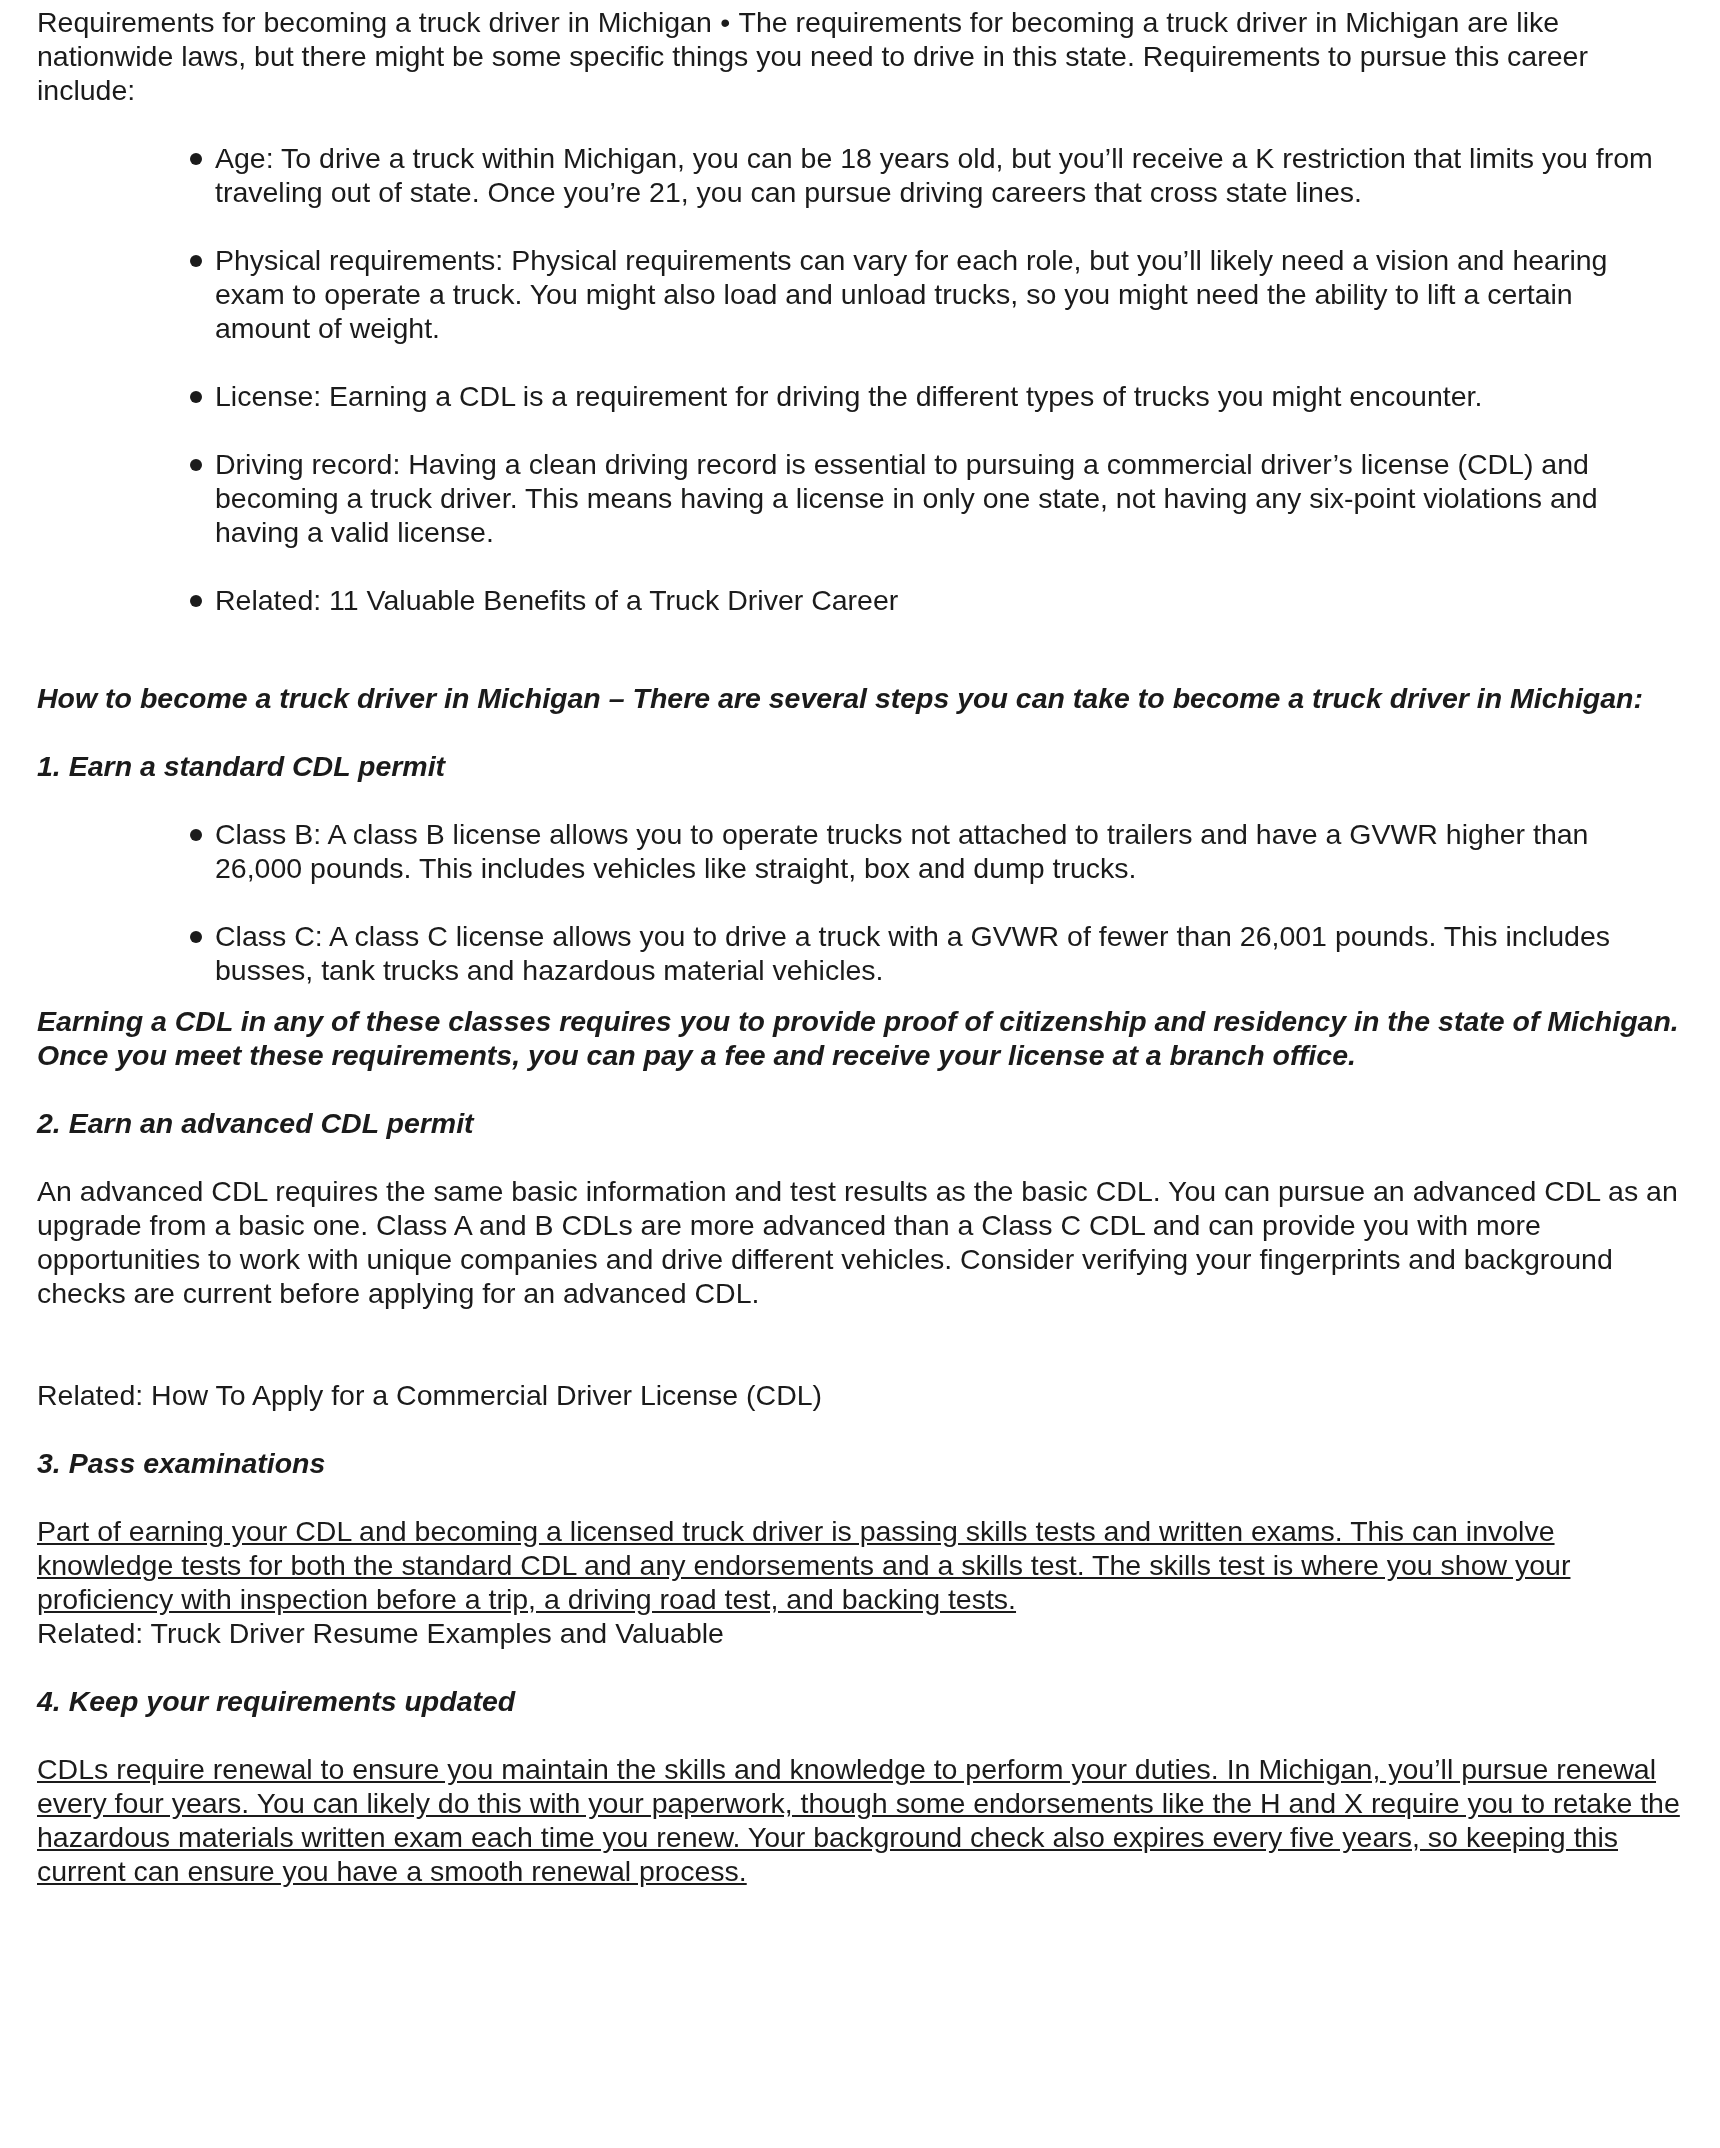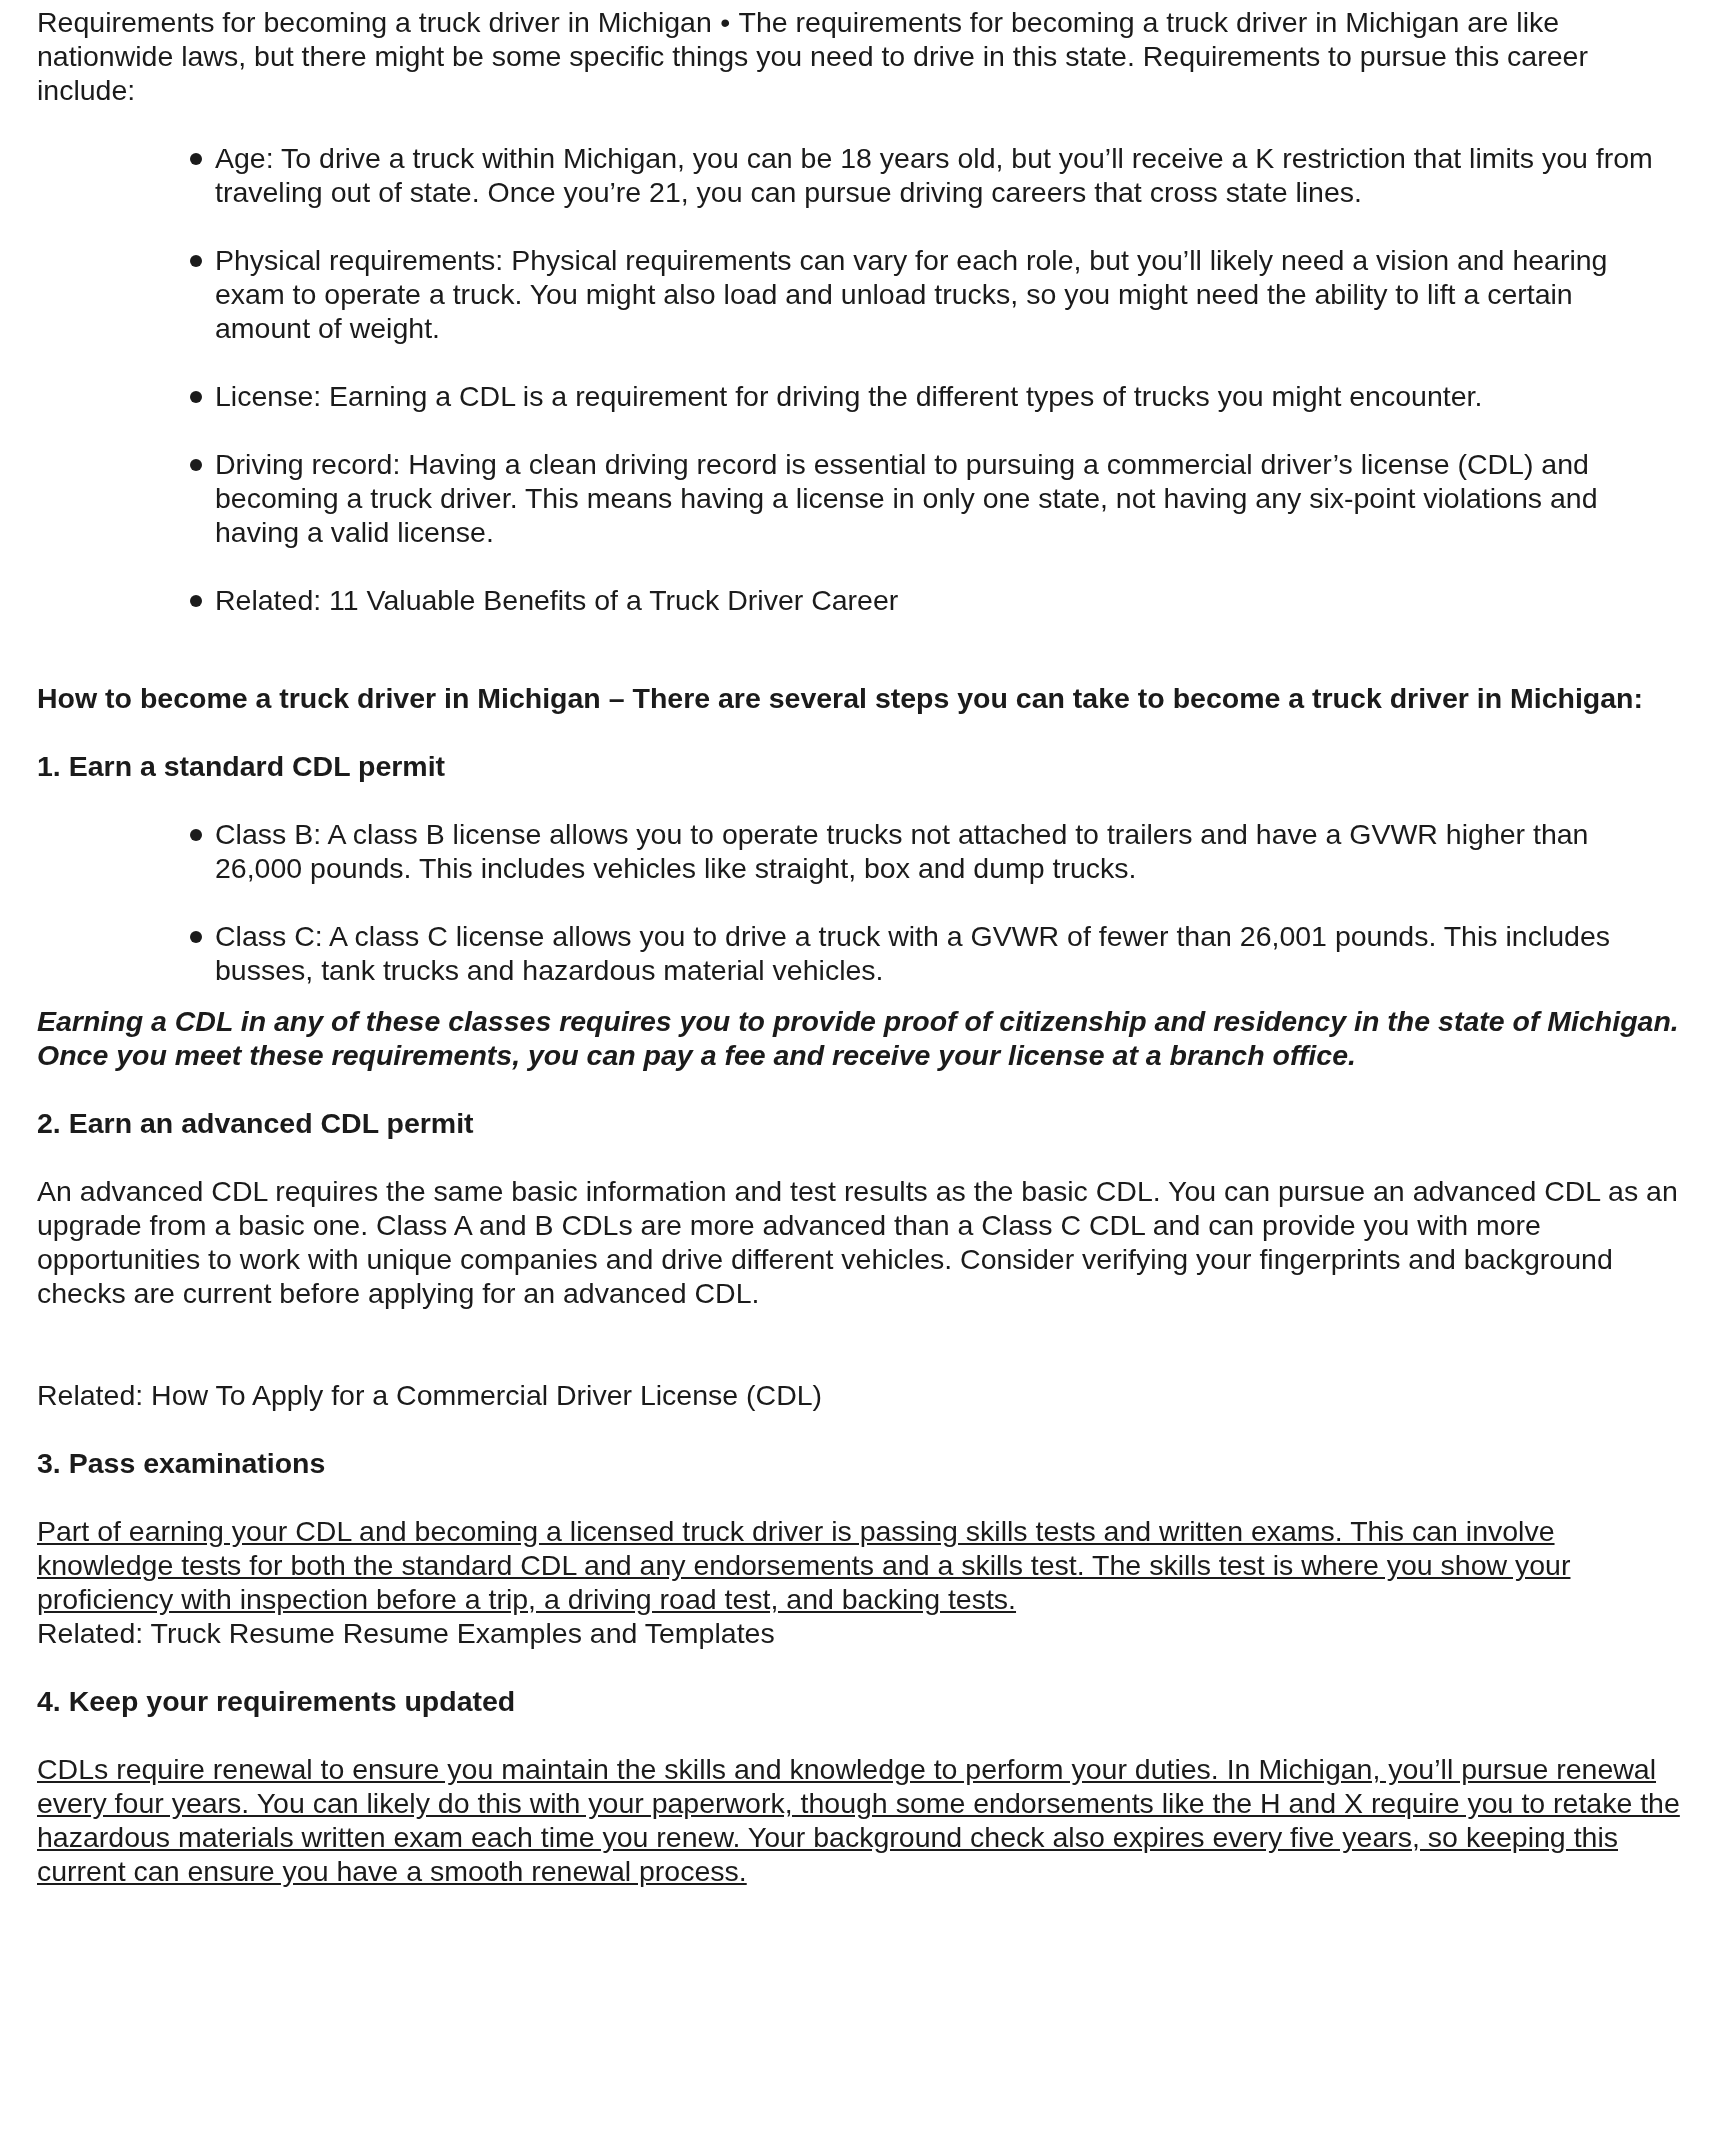--- a/index.html
+++ b/index.html
@@ -16,21 +16,21 @@
   p { margin: 0; }
   .intro { font-weight: normal; margin-bottom: 34px; }
   .intro .sep { padding: 0 8.4px; }
   ul.bullets { list-style: none; margin: 0; padding: 0 0 0 141px; }
   ul.bullets li { position: relative; padding-left: 37px; margin-bottom: 34px; padding-right: 8.4px; }
   ul.bullets li .dot {
     position: absolute; left: 11.7px; top: 11.7px;
     width: 12.6px; height: 12.6px; border-radius: 50%; background: #1b1b1b;
   }
   .gap-lg { height: 34px; }
-  .section-title { font-weight: bold; margin-bottom: 34px; }
+  .section-title { font-weight: bold; margin-bottom: 34px; font-style: italic; }
   .para { margin-bottom: 34px; }
   .para-tight { margin-bottom: 0; text-decoration: underline; }
   .ital-para { font-style: italic; font-weight: 600; margin-bottom: 34px; }
 </style>
 </head>
 <body>
 
 <div class="page">
 
   <p class="intro">
@@ -58,19 +58,19 @@
 
   <p class="ital-para">Earning a CDL in any of these classes requires you to provide proof of citizenship and residency in the state of Michigan. Once you meet these requirements, you can pay a fee and receive your license at a branch office.</p>
 
   <p class="section-title">2. Earn an advanced CDL permit</p>
   <p class="para">An advanced CDL requires the same basic information and test results as the basic CDL. You can pursue an advanced CDL as an upgrade from a basic one. Class A and B CDLs are more advanced than a Class C CDL and can provide you with more opportunities to work with unique companies and drive different vehicles. Consider verifying your fingerprints and background checks are current before applying for an advanced CDL.</p>
   <div style="height:34px"></div>
   <p class="para">Related: How To Apply for a Commercial Driver License (CDL)</p>
 
   <p class="section-title">3. Pass examinations</p>
   <p class="para-tight">Part of earning your CDL and becoming a licensed truck driver is passing skills tests and written exams. This can involve knowledge tests for both the standard CDL and any endorsements and a skills test. The skills test is where you show your proficiency with inspection before a trip, a driving road test, and backing tests.</p>
-  <p class="para">Related: Truck Resume Resume Examples and Templates</p>
+  <p class="para">Related: Truck Driver Resume Examples and Valuable</p>
 
   <p class="section-title">4. Keep your requirements updated</p>
   <p class="para-tight">CDLs require renewal to ensure you maintain the skills and knowledge to perform your duties. In Michigan, you’ll pursue renewal every four years. You can likely do this with your paperwork, though some endorsements like the H and X require you to retake the hazardous materials written exam each time you renew. Your background check also expires every five years, so keeping this current can ensure you have a smooth renewal process.</p>
 
 </div>
 
 
 </body></html>

